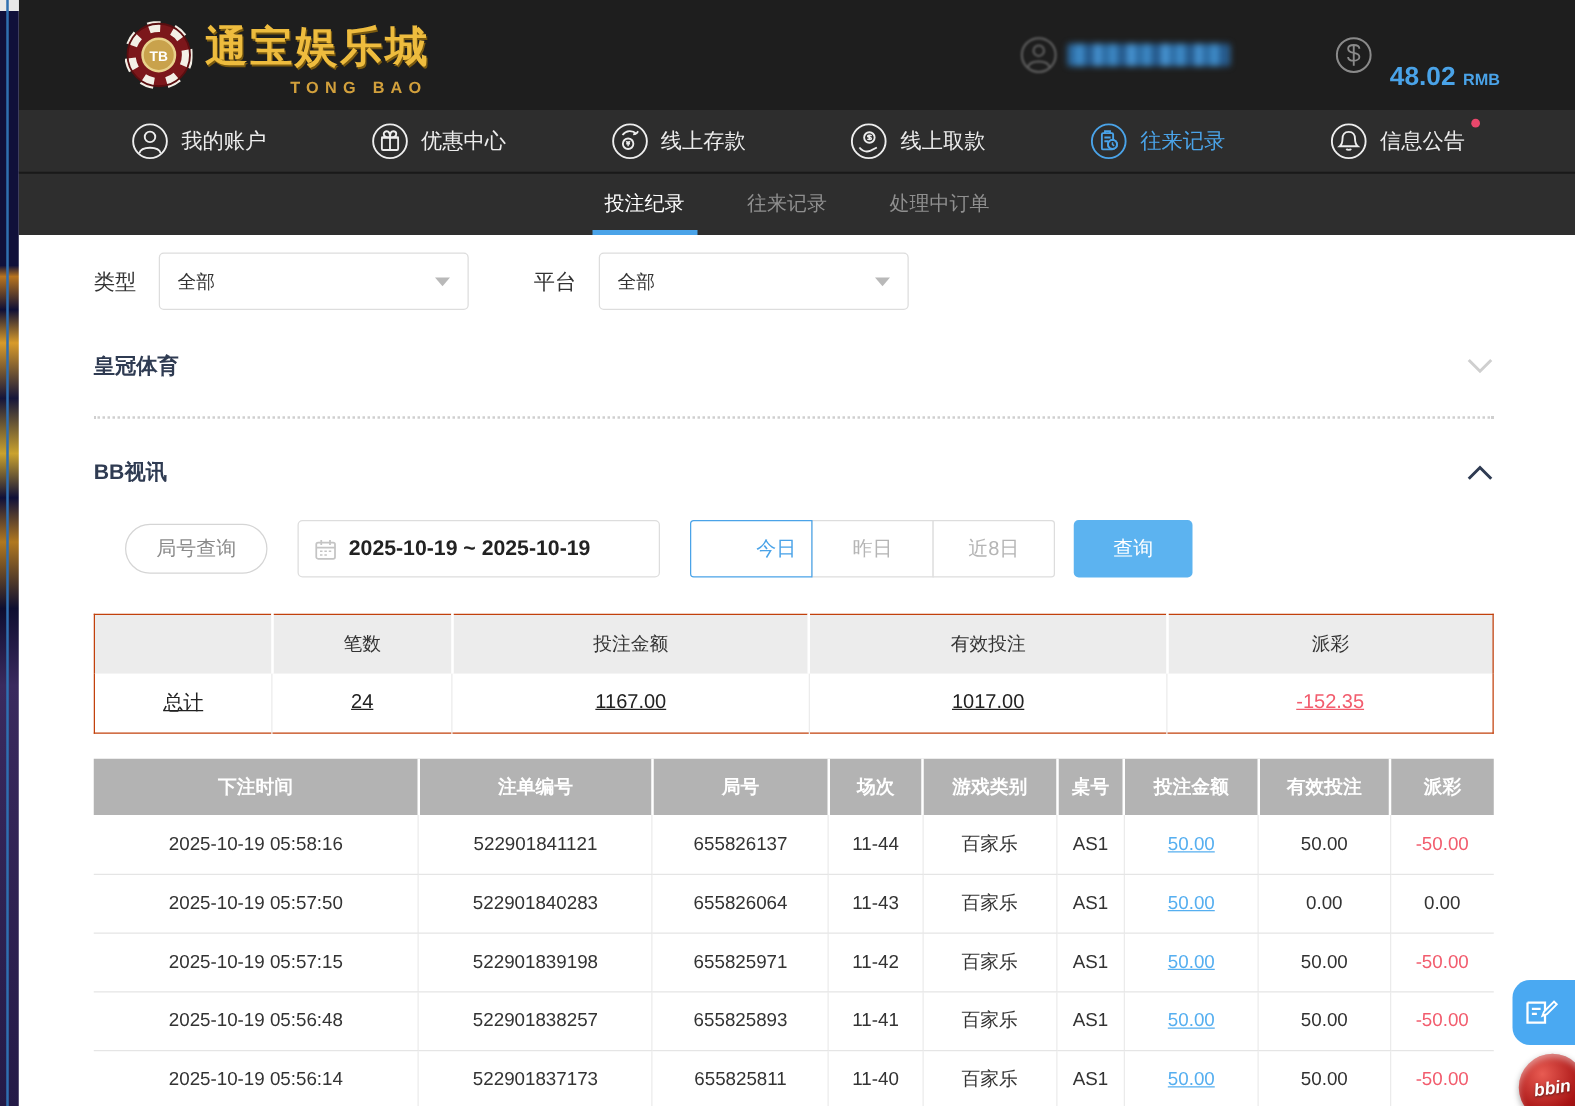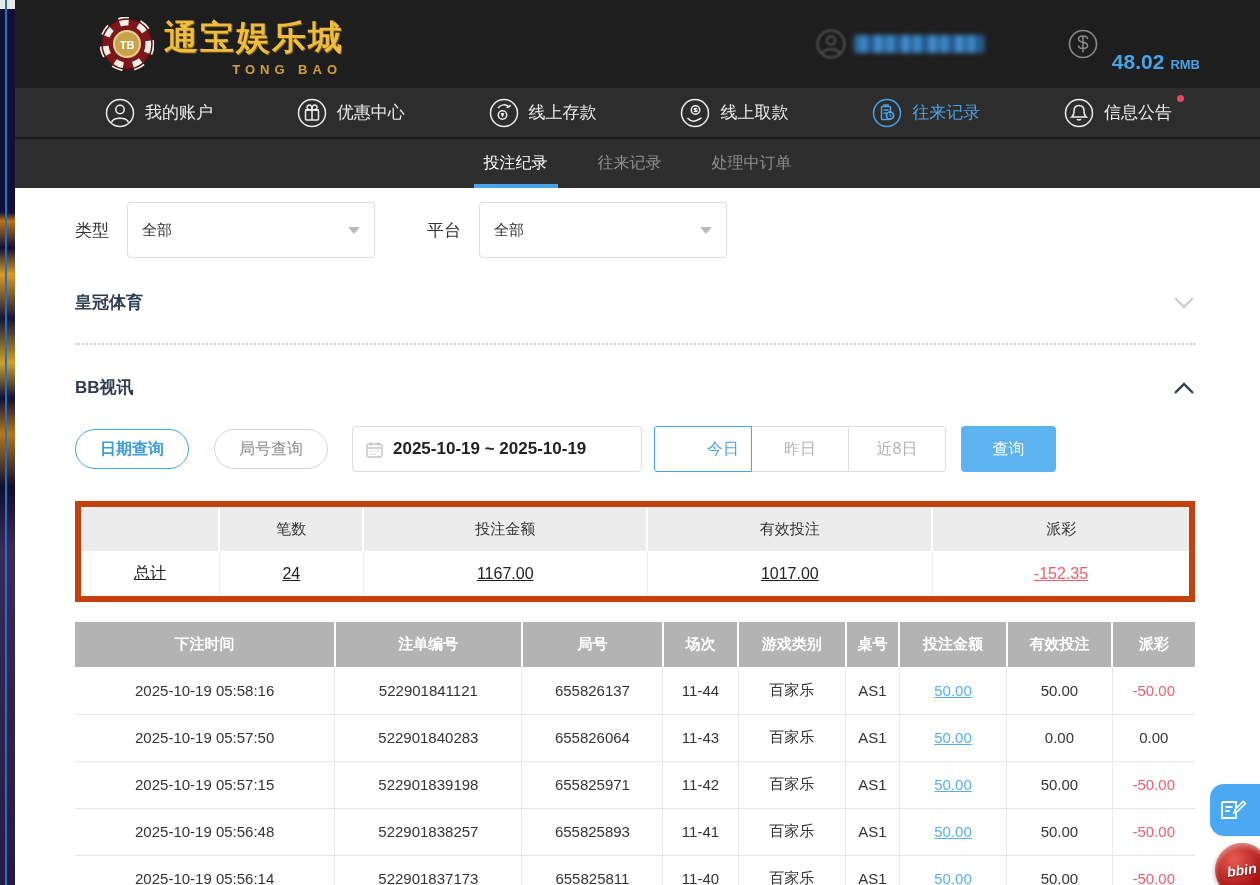--- a/index.html
+++ b/index.html
@@ -51,21 +51,21 @@
     position:relative; cursor:pointer; }
   .subtab.active { color:#fff; }
   .subtab.active::after { content:""; position:absolute; left:0; right:0; bottom:0;
     height:4px; background:#4aa3e8; }
 
   
   .content { padding:14px 65px 0 60px; background:#fff; }
 
   .filter-row { display:flex; align-items:center; }
   .filter-label { font-size:17px; color:#333; margin-right:18px; }
-  .select-box { width:248px; height:56px; border:1px solid #ddd; border-radius:4px;
+  .select-box { width:248px; height:46px; border:1px solid #ddd; border-radius:4px;
     display:flex; align-items:center; padding:0 14px; font-size:15px; color:#333;
     cursor:pointer; background:#fff; }
   .select-caret { margin-left:auto; width:0; height:0; border-left:6px solid transparent;
     border-right:6px solid transparent; border-top:7px solid #b9b9b9; }
   .filter-gap { width:52px; }
 
   .section-row { display:flex; align-items:center; justify-content:space-between;gap:48px; }
   .section-row.hg { margin-top:33px; }
   .section-row.bb { margin-top:31px; }
   .section-title { font-size:17px; font-weight:bold; color:#2f3b52; }
@@ -77,29 +77,29 @@
     padding:0 24px; font-size:16px; cursor:pointer; background:#fff; }
   .pill.blue { border:1px solid #4aa3e8; color:#3b9ae0; font-weight:bold; }
   .pill.gray { border:1px solid #d5d5d5; color:#8a8a8a; margin-left:25px; }
   .date-input { margin-left:24px; width:290px; height:46px; border:1px solid #ddd;
     border-radius:4px; display:flex; align-items:center; gap:10px; padding:0 13px;
     font-size:17px; color:#222; font-weight:bold; cursor:pointer; }
   .btn-group { display:flex; margin-left:12px; }
   .btn-group .gbtn { width:98px; height:46px; border:1px solid #ddd; background:#fff;
     font-size:16px; color:#b5b5b5; display:flex; align-items:center; justify-content:center;
     cursor:pointer; margin-left:-1px; }
-  .btn-group .gbtn:first-child { margin-left:0; border-radius:3px 0 0 3px;padding-left:40px; }
+  .btn-group .gbtn:first-child { margin-left:12px; border-radius:3px 0 0 3px;padding-left:40px; }
   .btn-group .gbtn:last-child { border-radius:0 3px 3px 0; }
   .btn-group .gbtn.active { border:1px solid #4aa3e8; color:#4aa3e8; z-index:2; }
   .search-btn { margin-left:15px; width:95px; height:46px; background:#5cb3f0; color:#fff;
     font-size:16px; border:none; border-radius:4px; cursor:pointer; }
 
   
   table { border-collapse:collapse; width:100%; table-layout:fixed; }
-  .summary-table { margin-top:29px; border:6px solid #c2410c; }
+  .summary-table { margin-top:29px; border:1px solid #c2410c; }
   .summary-table th { background:#ececec; height:47px; font-size:15px; color:#333;
     font-weight:normal; border-right:2px solid #fff; }
   .summary-table th:last-child { border-right:none; }
   .summary-table td { background:#fff; height:48px; text-align:center; font-size:16px;
     color:#222; border-right:1px solid #ececec;text-decoration:underline; }
   .summary-table td:last-child { border-right:none; }
   .neg { color:#f25d6e !important; }
 
   
   .main-table { margin-top:20px; }
@@ -252,21 +252,20 @@
     <div class="dotted-divider"></div>
 
     <div class="section-row bb">
       <span class="section-title">BB视讯</span>
       <svg class="chev" viewBox="0 0 22 14" fill="none" stroke="#2f3b52" stroke-width="2.4">
           <path d="M2 12 l9-9 9 9"></path>
         </svg>
     </div>
 
     <div class="query-row">
-      <div class="pill blue">日期查询</div>
       <div class="pill gray">局号查询</div>
       <div class="date-input">
         <svg width="17" height="17" viewBox="0 0 17 17" fill="none" stroke="#c4c4c4" stroke-width="1.4">
           <rect x="1" y="3" width="15" height="13" rx="1.5"></rect>
           <path d="M1 7 h15 M5 1 v4 M12 1 v4"></path>
           <path d="M4 10 h2 M7.5 10 h2 M11 10 h2 M4 13 h2 M7.5 13 h2" stroke-width="1.1"></path>
         </svg>
         <span>2025-10-19 ~ 2025-10-19</span>
       </div>
       <div class="btn-group">

